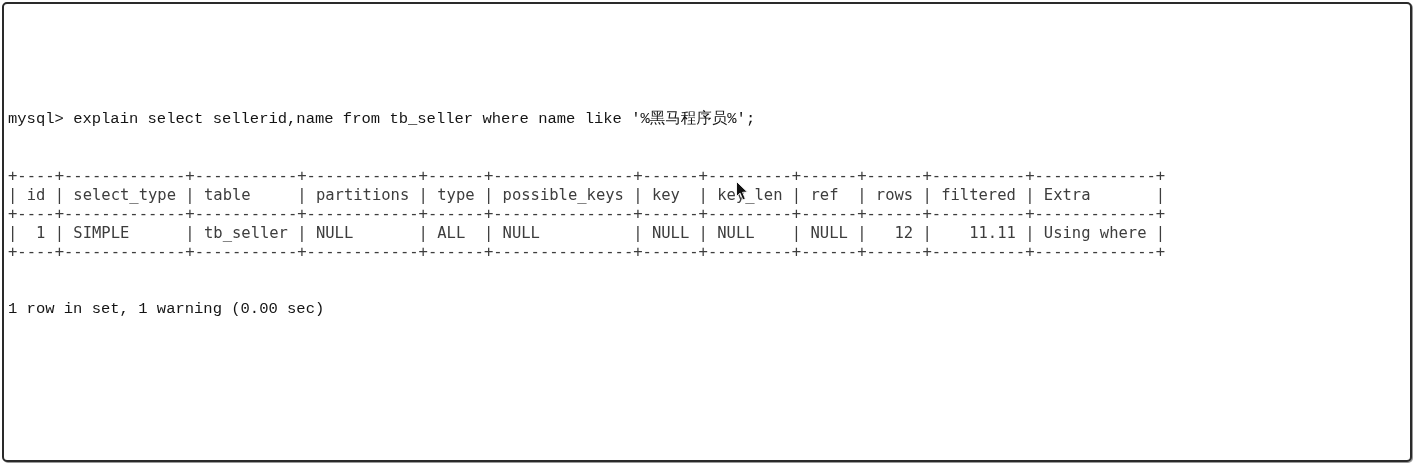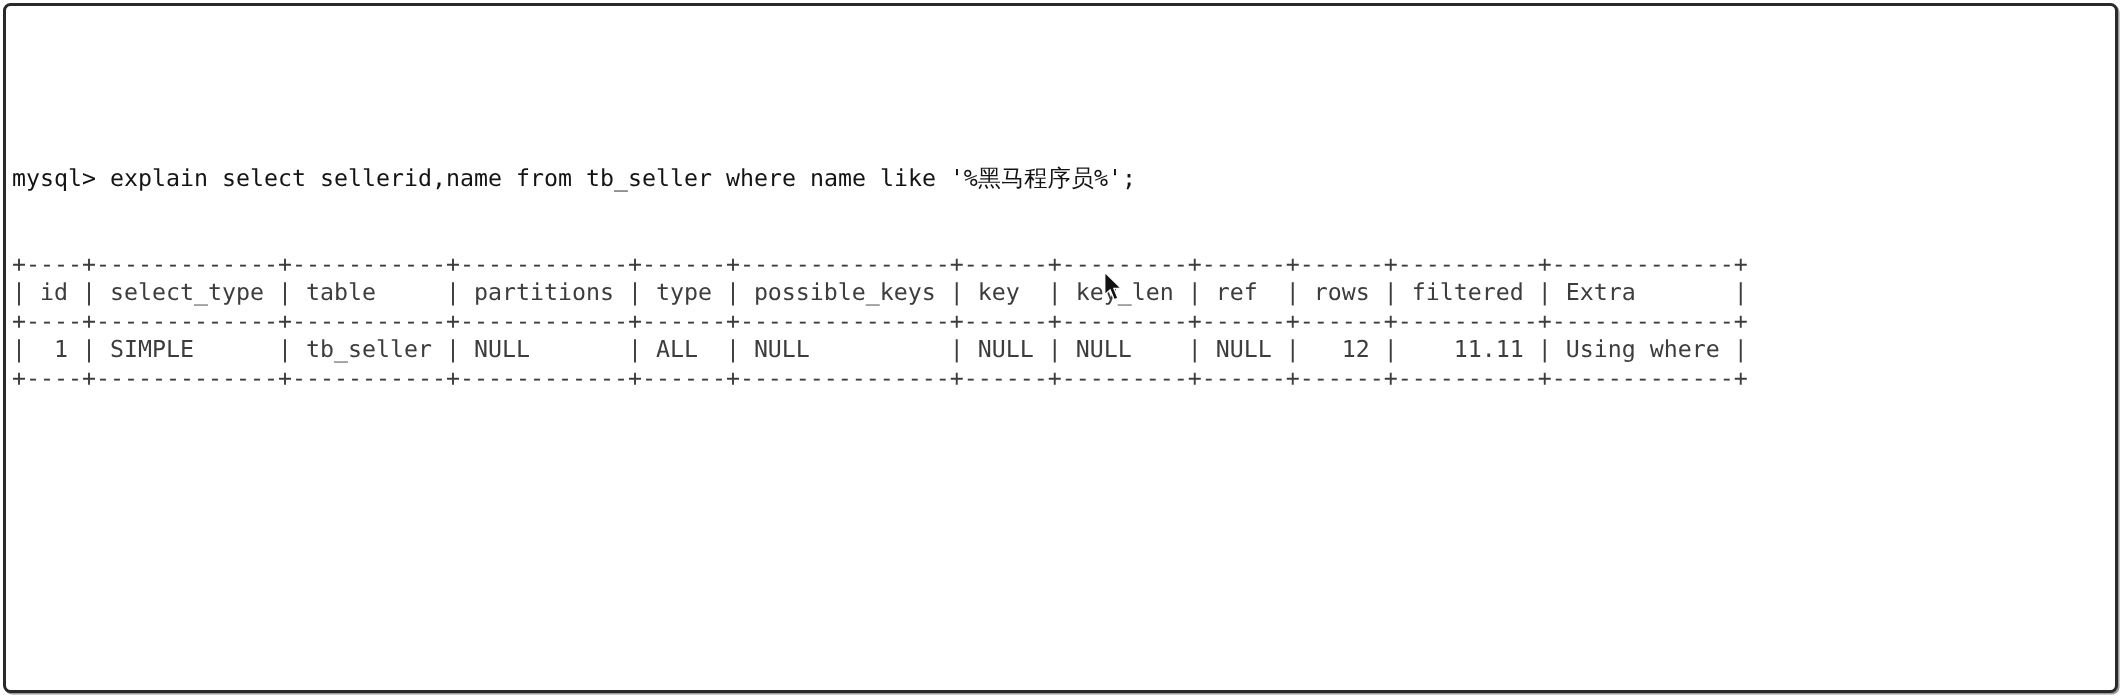--- a/index.html
+++ b/index.html
@@ -37,39 +37,40 @@
   }
   .block { margin: 0 0 19px 0; }
   .block:last-child { margin-bottom: 0; }
   .line { height: 19px; white-space: pre; }
   .query::before { content: " "; }
   .tline {
     height: 19px;
     white-space: pre;
     color: #3d3d3d;
   }
-  .cmd, .status { color: #141414; }
+  .cmd, .status { color: #141414; font-family: Liberation Mono, monospace; }
   .mouse-cursor {
     position: absolute;
     left: 735px;
     top: 181px;
     width: 14px;
     height: 21px;
     pointer-events: none;
   }
 </style>
 </head>
 <body>
 
 <div class="screenshot">
   <div class="terminal">
 
     <section class="block">
       <div class="line cmd"><span class="prompt">mysql&gt;</span><span class="query">explain select sellerid,name from tb_seller where name like '%黑马程序员%';</span></div>
       <div class="ascii-table"><div class="tline">+----+-------------+-----------+------------+------+---------------+------+---------+------+------+----------+-------------+</div><div class="tline">| id | select_type | table     | partitions | type | possible_keys | key  | key_len | ref  | rows | filtered | Extra       |</div><div class="tline">+----+-------------+-----------+------------+------+---------------+------+---------+------+------+----------+-------------+</div><div class="tline">|  1 | SIMPLE      | tb_seller | NULL       | ALL  | NULL          | NULL | NULL    | NULL |   12 |    11.11 | Using where |</div><div class="tline">+----+-------------+-----------+------------+------+---------------+------+---------+------+------+----------+-------------+</div></div>
+      <div class="line status">1 row in set, 1 warning (0.00 sec)</div>
     </section>
 
     <section class="block">
       
       
       
     </section>
 
     
 

